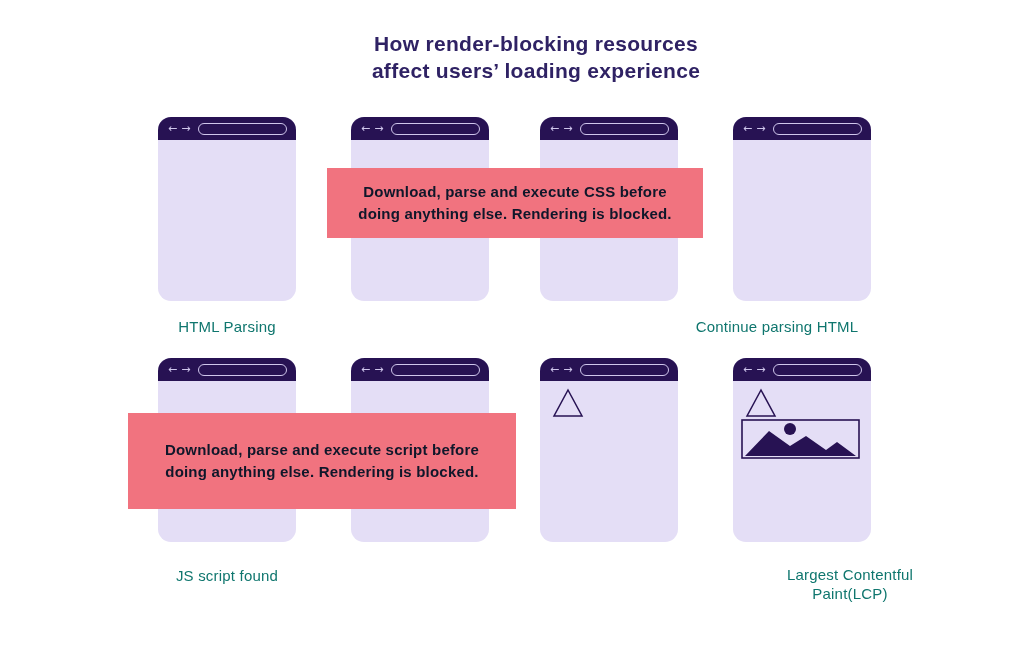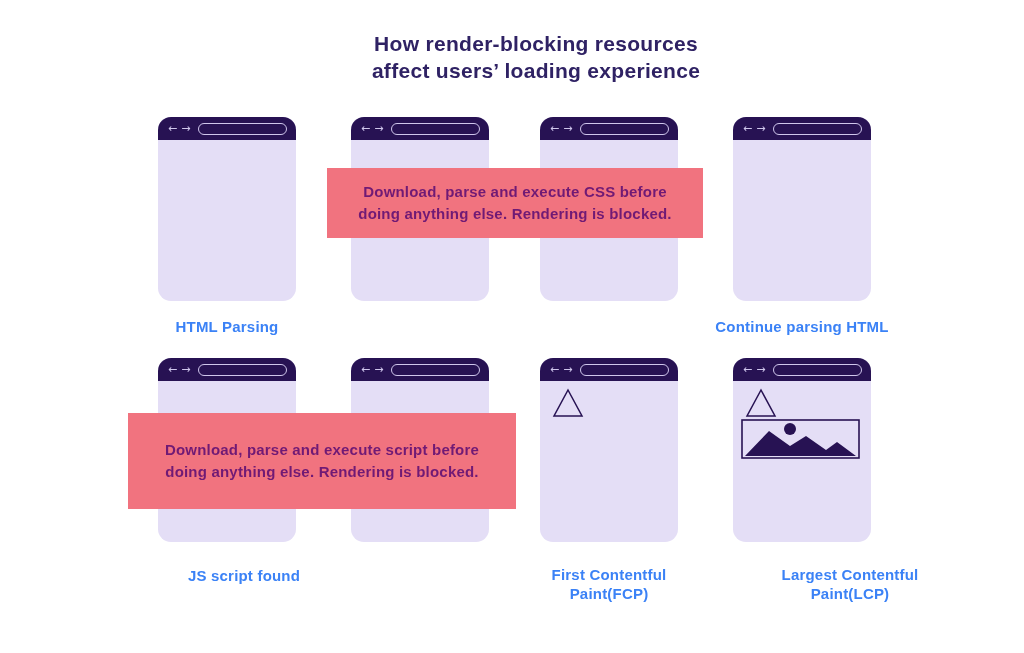--- a/index.html
+++ b/index.html
@@ -75,37 +75,37 @@
   .p4 { left: 733px; top: 117px; }
   .p5 { left: 158px; top: 358px; }
   .p6 { left: 351px; top: 358px; }
   .p7 { left: 540px; top: 358px; }
   .p8 { left: 733px; top: 358px; }
   .wlabel {
     position: absolute;
     transform: translateX(-50%);
     text-align: center;
     font-size: 15px;
-    font-weight: bold;
-    color: #3b82f6;
+    font-weight: normal;
+    color: #0f766e;
     line-height: 19px;
     white-space: pre-line;
     letter-spacing: 0.2px;
   }
   .l1 { left: 227px; top: 317px; }
   .l2 { left: 420px; top: 317px; }
-  .l4 { left: 802px; top: 317px; }
-  .l5 { left: 244px; top: 566px; }
+  .l4 { left: 777px; top: 317px; }
+  .l5 { left: 227px; top: 566px; }
   .l7 { left: 609px; top: 565px; }
   .l8 { left: 802px; top: 565px; margin-left: 48px; }
   .banner {
     position: absolute;
     z-index: 5;
     background: #f1737f;
-    color: #701a75;
+    color: #0f172a;
     font-size: 15px;
     font-weight: bold;
     line-height: 22px;
     text-align: center;
     display: flex;
     align-items: center;
     justify-content: center;
     white-space: pre-line;
     letter-spacing: 0.2px;
   }
@@ -201,22 +201,20 @@
         <rect x="1" y="1" width="117" height="38" fill="none" stroke="#271253" stroke-width="1.6"></rect>
         <polygon points="4,37 28,12 49,27 65,17 85,31 96,23 115,37" fill="#271253"></polygon>
         <circle cx="49" cy="10" r="6" fill="#271253"></circle>
       </svg>
     </div>
   </div>
 
   <div class="wlabel l1">HTML Parsing</div>
   <div class="wlabel l4">Continue parsing HTML</div>
   <div class="wlabel l5">JS script found</div>
-  <div class="wlabel l7">First Contentful
-Paint(FCP)</div>
   <div class="wlabel l8">Largest Contentful
 Paint(LCP)</div>
 
   <div class="banner banner1">Download, parse and execute CSS before
 doing anything else. Rendering is blocked.</div>
   <div class="banner banner2">Download, parse and execute script before
 doing anything else. Rendering is blocked.</div>
 
 </div>
 

